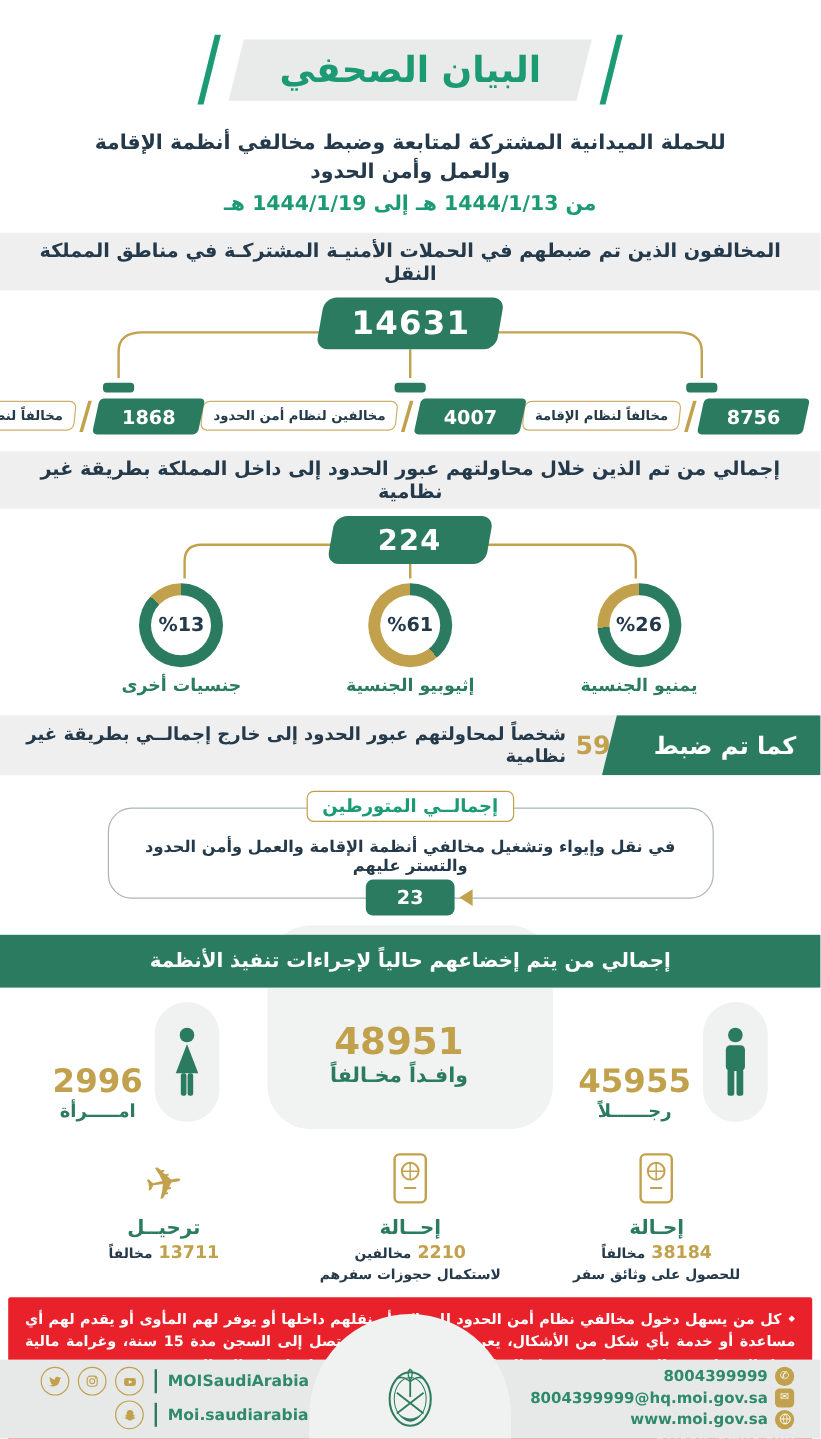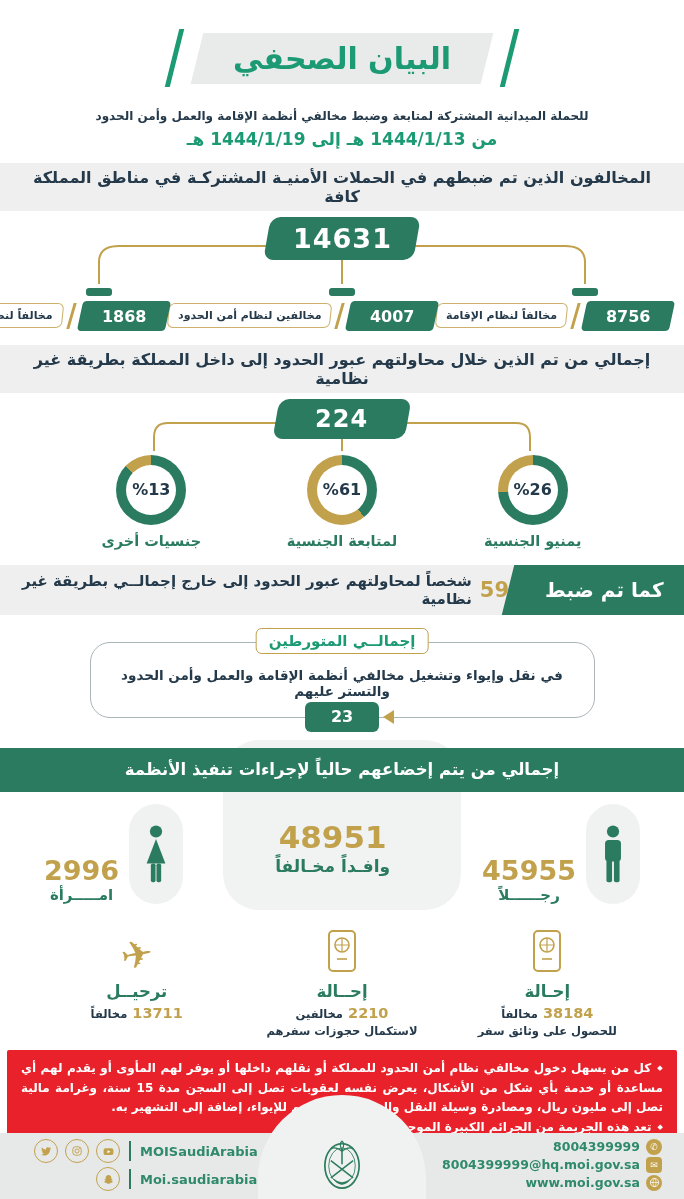--- a/index.html
+++ b/index.html
@@ -9,21 +9,21 @@
   b,.bold{font-weight:bold;}
 
   
   .hdr{padding-top:26px;}
   .title-wrap{display:flex;justify-content:center;align-items:center;gap:20px;height:64px;}
   .title-slash{width:5px;height:58px;background:var(--green2,#1b9a74);transform:skewX(-14deg);}
   .title-box{background:#e9eaea;transform:skewX(-14deg);padding:8px 36px;}
   .title-box span{display:block;transform:skewX(14deg);color:var(--green2,#1b9a74);
                   font-size:30px;font-weight:bold;}
   .sub1{margin:18px auto 0;max-width:580px;text-align:center;color:var(--navy,#24394a);
-        font-weight:bold;font-size:12px;line-height:1.4;}
+        font-weight:bold;font-size:17px;line-height:1.4;}
   .sub2{margin-top:4px;text-align:center;color:var(--green2,#1b9a74);font-weight:bold;font-size:17px;}
 
   
   .graybar{background:#efefef;min-height:48px;display:flex;align-items:center;justify-content:center;
            color:var(--navy,#24394a);font-weight:bold;font-size:16px;margin-top:14px;padding:4px 20px;}
   .gb-text{text-align:center;}
 
   
   .total-box{width:150px;height:43px;margin:6px auto 0;background:var(--green,#2a7b60);
              border-radius:10px;transform:skewX(-10deg);display:flex;align-items:center;
@@ -145,21 +145,21 @@
       <div class="title-box">
         <span>البيان الصحفي</span>
       </div>
       <div class="title-slash"></div>
     </div>
     <div class="sub1">للحملة الميدانية المشتركة لمتابعة وضبط مخالفي أنظمة الإقامة والعمل وأمن الحدود</div>
     <div class="sub2">من 1444/1/13 هـ إلى 1444/1/19 هـ</div>
   </div>
 
   <div class="graybar">
-    <div class="gb-text">المخالفون الذين تم ضبطهم في الحملات الأمنيـة المشتركـة في مناطق المملكة كافة</div>
+    <div class="gb-text">المخالفون الذين تم ضبطهم في الحملات الأمنيـة المشتركـة في مناطق المملكة النقل</div>
   </div>
   <div class="total-box">
     <span>14631</span>
   </div>
   <svg class="conn" width="684" height="54" viewBox="0 0 684 54">
     <path d="M342 26 V50" stroke="#c2a14d" stroke-width="2" fill="none"></path>
     <path d="M414 12 H565 Q585 12 585 28 V50" stroke="#c2a14d" stroke-width="2" fill="none"></path>
     <path d="M270 12 H119 Q99 12 99 28 V50" stroke="#c2a14d" stroke-width="2" fill="none"></path>
   </svg>
   <div class="dash-row">
@@ -212,21 +212,21 @@
     <div class="donut-col">
       <div class="donut" style="background: conic-gradient(rgb(42, 123, 96) 0deg, rgb(42, 123, 96) 74%, rgb(194, 161, 77) 0deg);">
         <span class="pct" dir="ltr">%26</span>
       </div>
       <div class="donut-label">يمنيو الجنسية</div>
     </div>
     <div class="donut-col">
       <div class="donut" style="background: conic-gradient(rgb(42, 123, 96) 0deg, rgb(42, 123, 96) 39%, rgb(194, 161, 77) 0deg);">
         <span class="pct" dir="ltr">%61</span>
       </div>
-      <div class="donut-label">لمتابعة الجنسية</div>
+      <div class="donut-label">إثيوبيو الجنسية</div>
     </div>
     <div class="donut-col">
       <div class="donut" style="background: conic-gradient(rgb(42, 123, 96) 0deg, rgb(42, 123, 96) 87%, rgb(194, 161, 77) 0deg);">
         <span class="pct" dir="ltr">%13</span>
       </div>
       <div class="donut-label">جنسيات أخرى</div>
     </div>
   </div>
 
   <div class="bar3">

